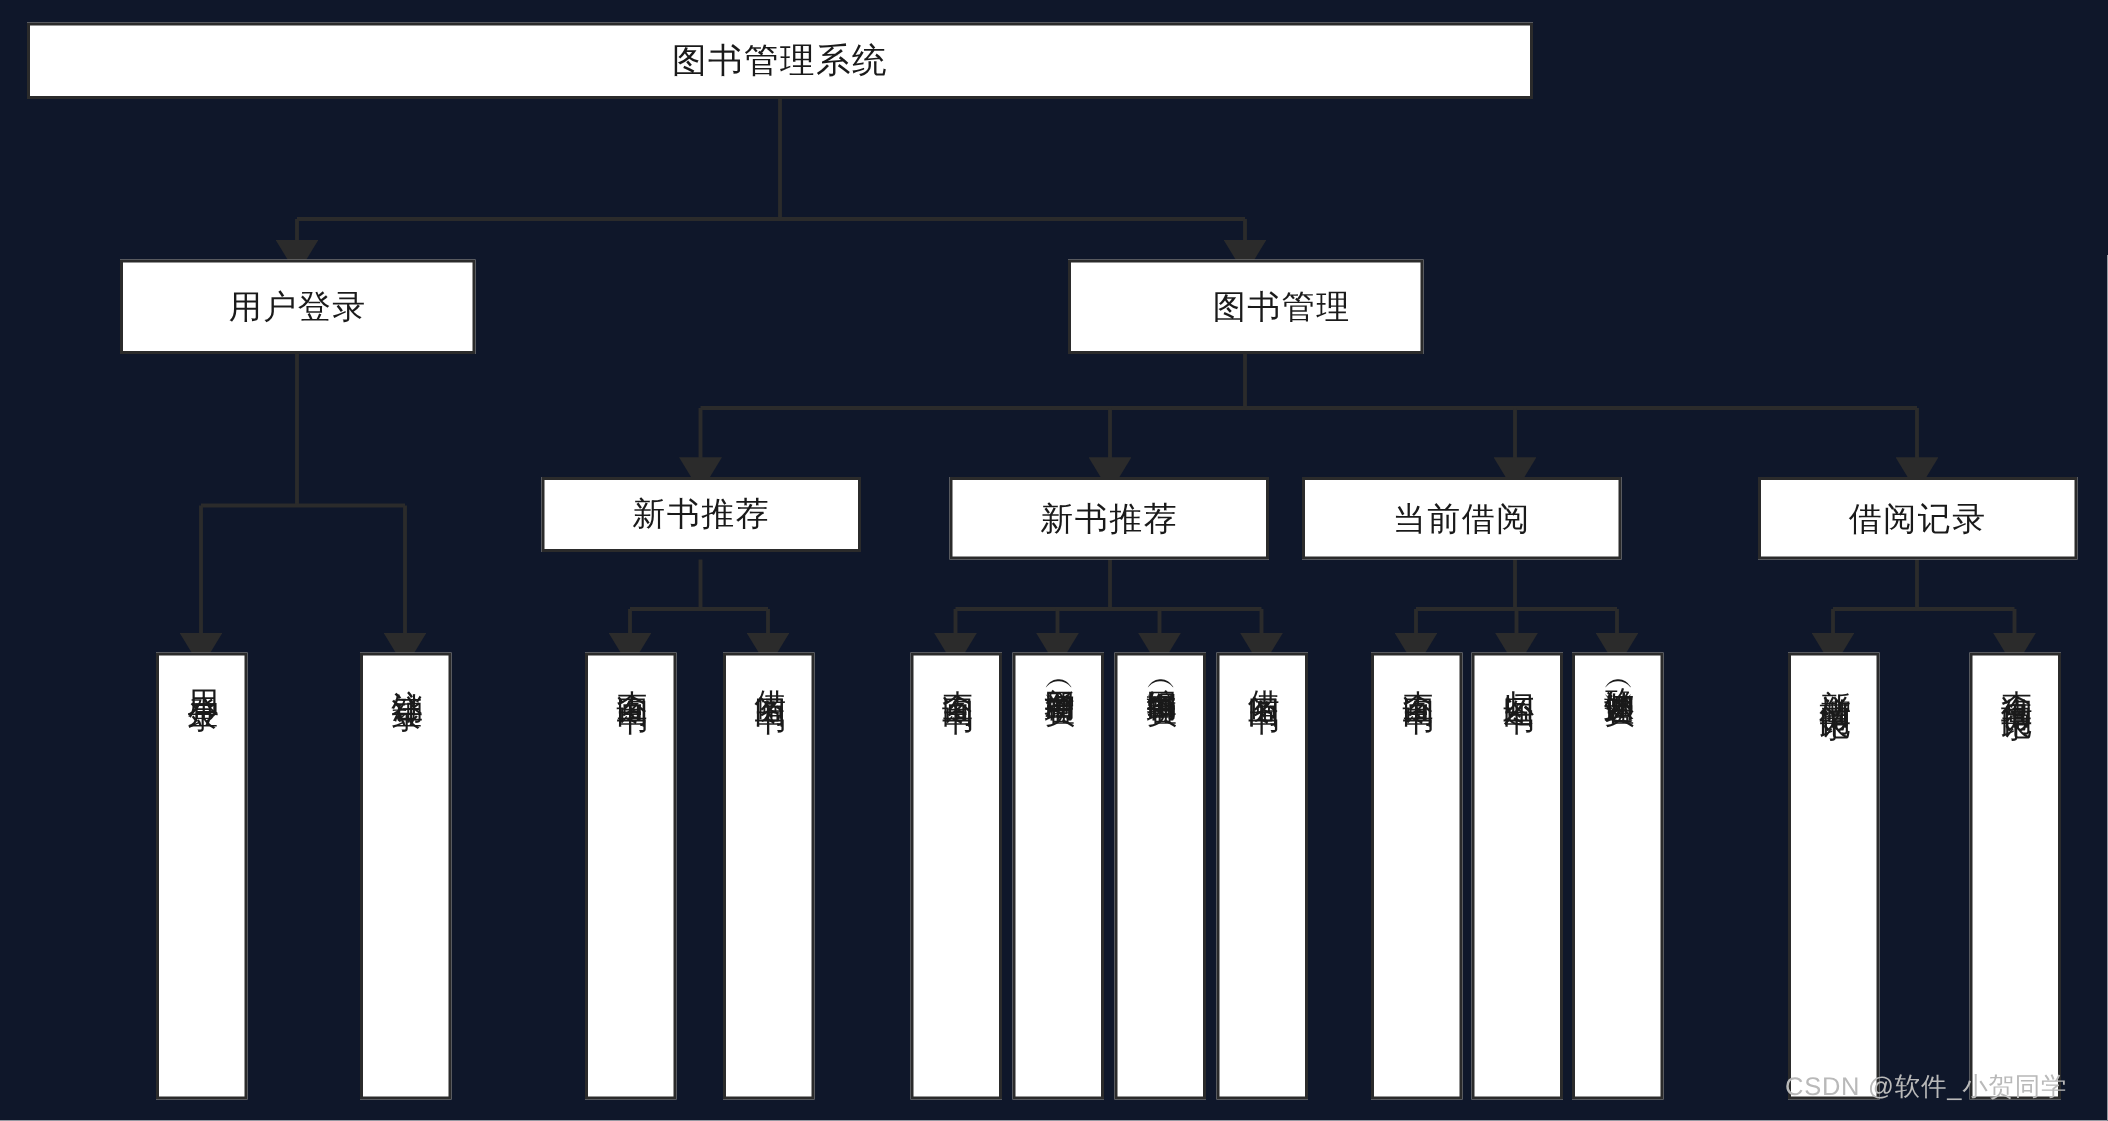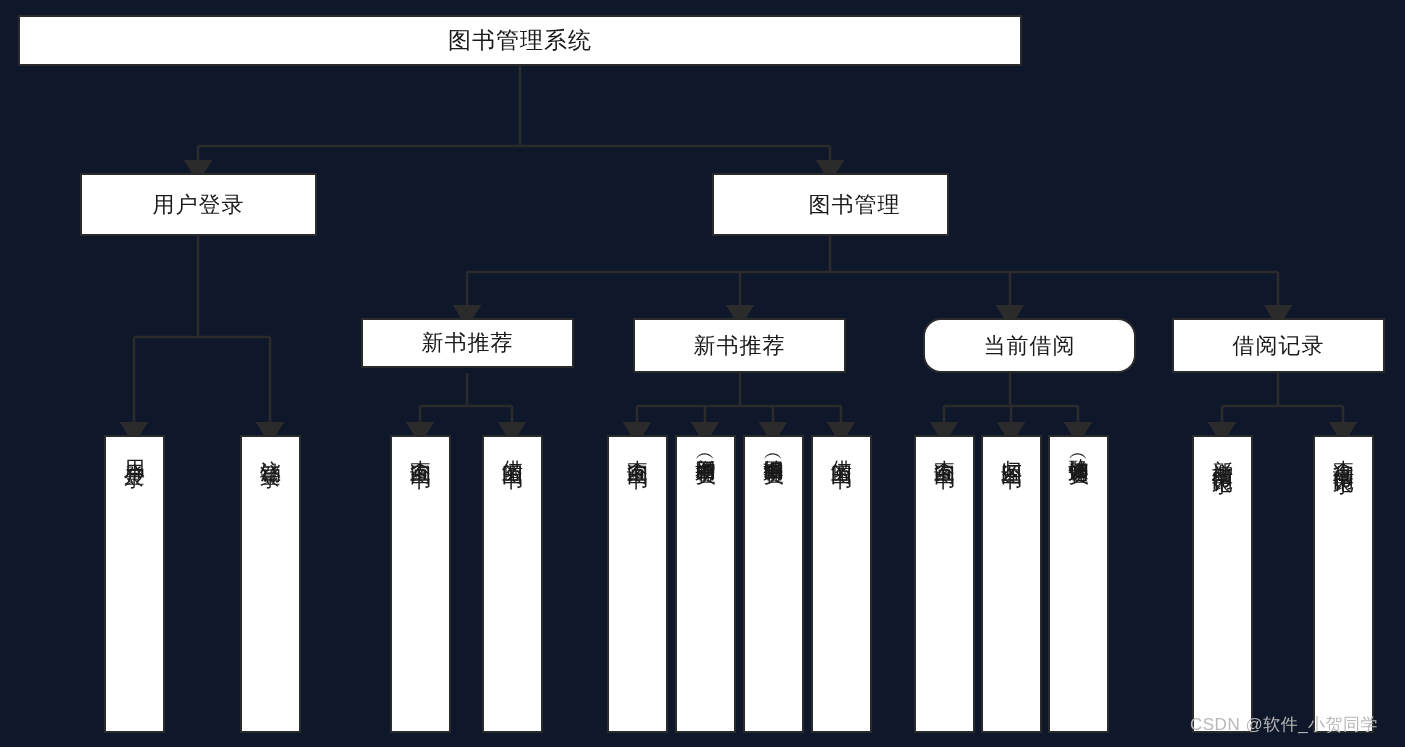--- a/index.html
+++ b/index.html
@@ -140,21 +140,21 @@
   </div>
 
   <div class="node level3" style="left:361px; top:318px; width:213px; height:50px;">
     <span class="label">新书推荐</span>
   </div>
 
   <div class="node level3" style="left:633px; top:318px; width:213px; height:55px;">
     <span class="label">新书推荐</span>
   </div>
 
-  <div class="node level3" style="left:923px; top:318px; width:213px; height:55px;border-radius:18px;">
+  <div class="node level3" style="left:868px; top:318px; width:213px; height:55px;">
     <span class="label">当前借阅</span>
   </div>
 
   <div class="node level3" style="left:1172px; top:318px; width:213px; height:55px;">
     <span class="label">借阅记录</span>
   </div>
 
   <div class="node leaf" style="left:104px; top:435px; width:61px; height:298px;">
     <span class="label">用户登录</span>
   </div>

